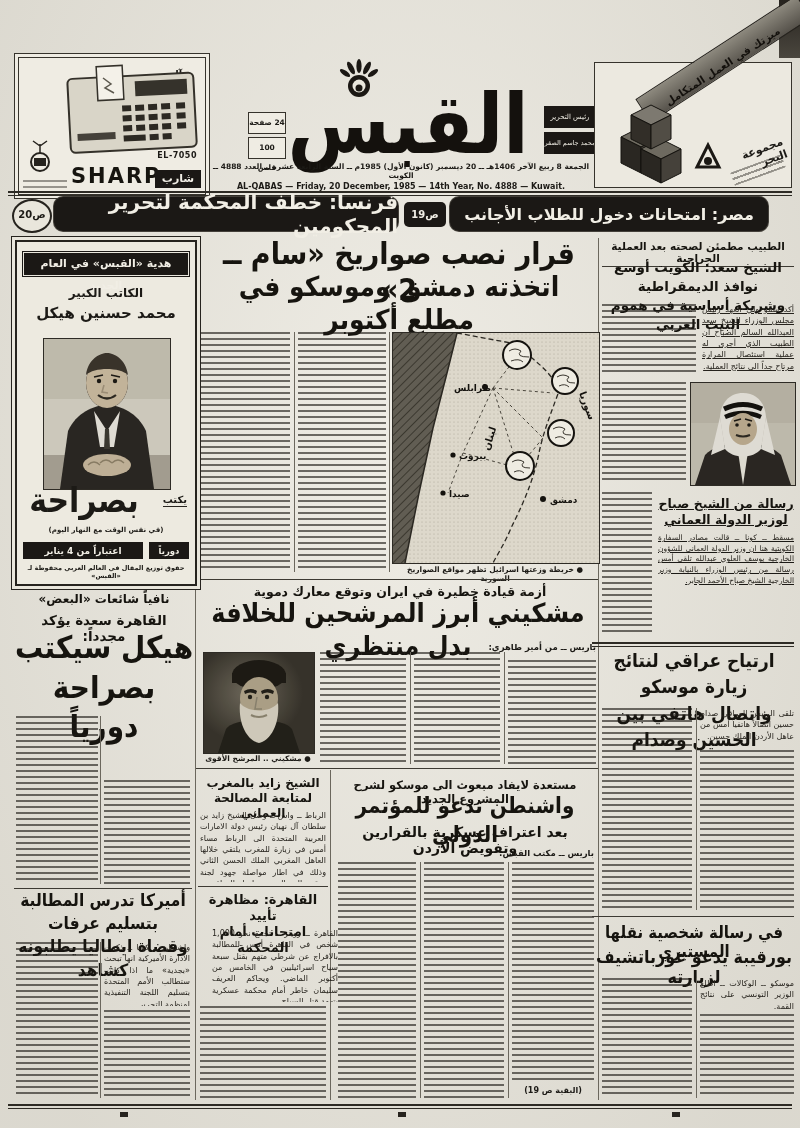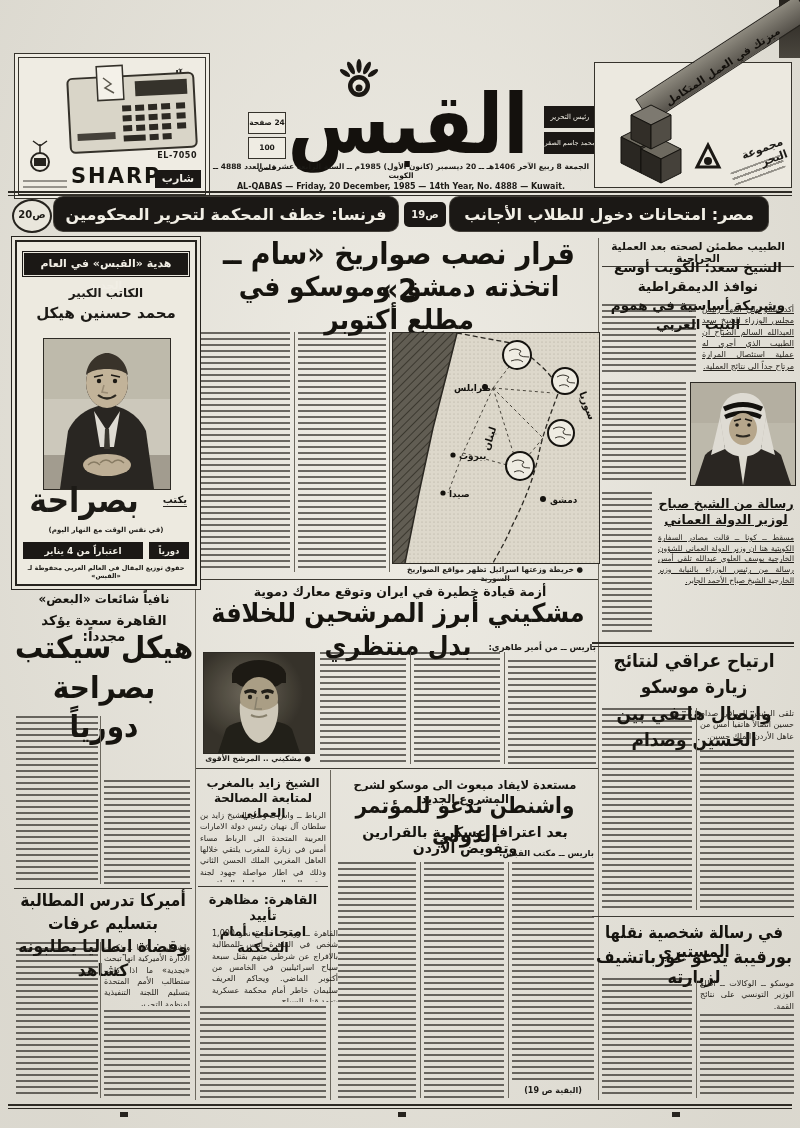--- a/index.html
+++ b/index.html
@@ -144,21 +144,21 @@
   </div>
 
   <div class="abs ctr" style="left:205px;top:162px;width:392px;height:26px;">
     <div class="rtl b" style="font-size:7.5px;">الجمعة 8 ربيع الآخر 1406هـ ــ 20 ديسمبر (كانون الأول) 1985م ــ السنة الرابعة عشرة ــ العدد 4888 ــ الكويت</div>
     <div class="b" style="font-size:8px;margin-top:2px;">AL-QABAS — Friday, 20 December, 1985 — 14th Year, No. 4888 — Kuwait.</div>
   </div>
 
   <div class="abs rule-h2" style="left:8px;top:191px;width:784px;"></div>
 
   <div class="abs b ctr" style="left:12px;top:199px;width:36px;height:30px;border:2px solid #26231e;border-radius:50%;font-size:10px;line-height:28px;direction:rtl;background:#e9e6dc;">ص20</div>
-  <div class="abs teaser inv" style="left:54px;top:197px;width:344px;height:34px;font-size:16px;">فرنسا: خطف المحكمة لتحرير المحكومين</div>
+  <div class="abs teaser inv" style="left:54px;top:197px;width:344px;height:34px;font-size:20px;">فرنسا: خطف المحكمة لتحرير المحكومين</div>
   <div class="abs badge-inv rtl" style="left:404px;top:202px;width:42px;height:25px;font-size:10px;border-radius:5px;">ص19</div>
   <div class="abs teaser inv" style="left:450px;top:197px;width:318px;height:34px;font-size:16px;">مصر: امتحانات دخول للطلاب الأجانب</div>
 
   <div class="abs rule-v" style="left:195px;top:238px;height:862px;"></div>
   <div class="abs rule-v" style="left:598px;top:238px;height:862px;"></div>
 
   <div class="abs ctr headline hl-heavy" style="left:203px;top:240px;width:392px;font-size:27px;line-height:32px;">قرار نصب صواريخ «سام ــ 2»</div>
   <div class="abs ctr headline hl-heavy" style="left:203px;top:274px;width:392px;font-size:25px;line-height:30px;">اتخذته دمشق وموسكو في مطلع أكتوبر</div>
 
   <div class="abs tx" style="left:200px;top:332px;width:90px;height:240px;"></div>

